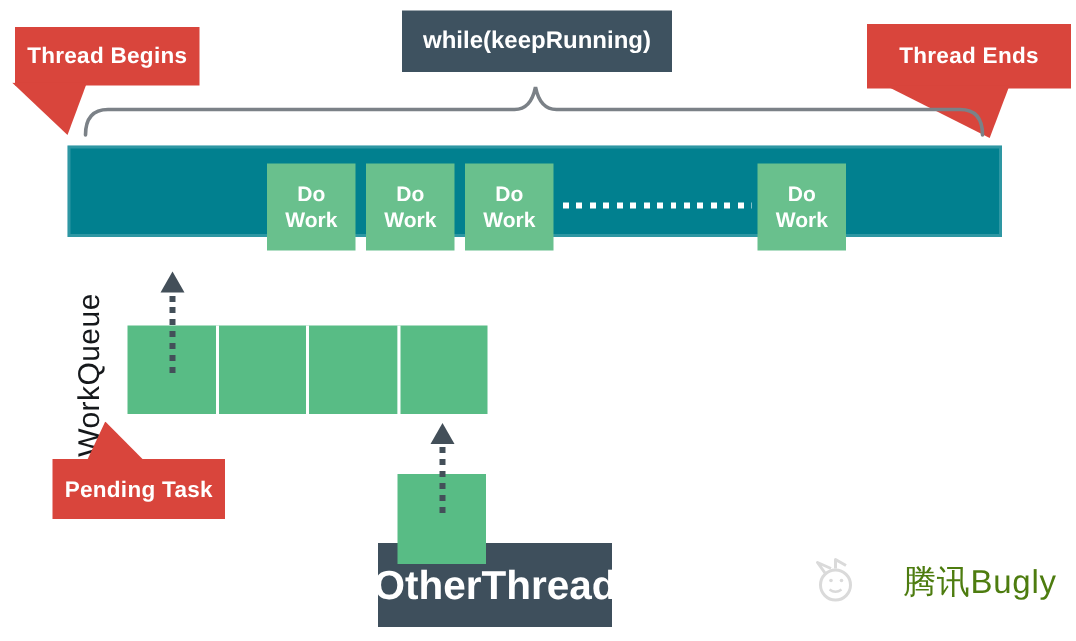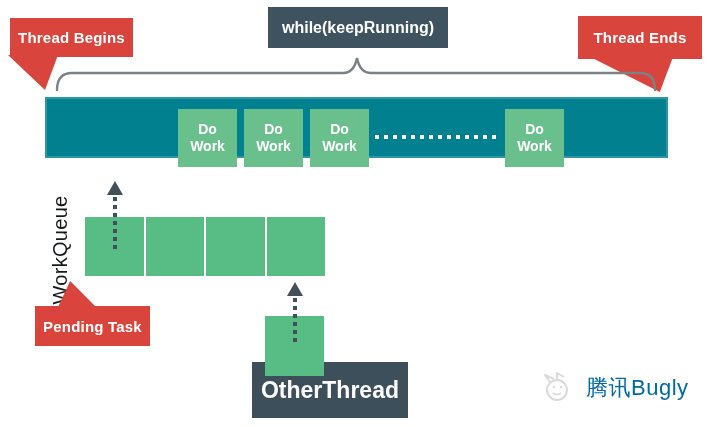--- a/index.html
+++ b/index.html
@@ -18,21 +18,21 @@
   }
   .tail { position:absolute; background:#d9453c; }
   .tail-begins { left:8px; top:55px; width:50px; height:35px;
     clip-path:polygon(0% 0%, 100% 0%, 74% 100%); }
   .tail-ends { left:585px; top:57px; width:88px; height:35px;
     clip-path:polygon(6% 0%, 100% 0%, 85% 100%); }
   .tail-pending { left:58px; top:281px; width:38px; height:26px;
     clip-path:polygon(32% 0%, 0% 100%, 100% 100%); }
 
   #banner-thread-begins { left:10px; top:18px; width:123px; height:39px; }
-  #banner-thread-ends   { left:578px; top:16px; width:124px; height:43px; }
+  #banner-thread-ends   { left:578px; top:16px; width:136px; height:43px; }
   #banner-pending-task  { left:35px; top:306px; width:115px; height:40px; }
 
   
   .while-box {
     position:absolute; left:268px; top:7px; width:180px; height:41px;
     background:#3e5260; color:#fff; font-weight:bold; font-size:16px;
     display:flex; align-items:center; justify-content:center;
   }
 
   
@@ -79,32 +79,32 @@
     background-image:repeating-linear-gradient(to bottom,#434f59 0 4px,transparent 4px 8px);
   }
   .ah1 { left:107px; top:181px; }
   .ad1 { left:113px; top:197px; height:52px; }
   .ah2 { left:287px; top:282px; }
   .ad2 { left:293px; top:298px; height:48px; }
 
   
   .other-thread {
     position:absolute; left:252px; top:362px; width:156px; height:56px;
-    background:#3e4f5c; color:#fff; font-weight:bold; font-size:23px;
+    background:#3e4f5c; color:#fff; font-weight:bold; font-size:27px;
     display:flex; align-items:center; justify-content:center; z-index:1;
   }
   .pending-square {
     position:absolute; left:265px; top:316px; width:59px; height:60px;
     background:#58bc85; z-index:2;
   }
 
   
   .watermark {
     position:absolute; left:540px; top:372px; display:flex; align-items:center;
-    gap:6px; color:#0369a1; font-size:22px; letter-spacing:.5px;
+    gap:22px; color:#4d7c0f; font-size:22px; letter-spacing:.5px;
   }
 </style>
 </head>
 <body>
 
 <div class="stage">
 
   <div class="banner" id="banner-thread-begins">
     <span>Thread Begins</span>
   </div>

